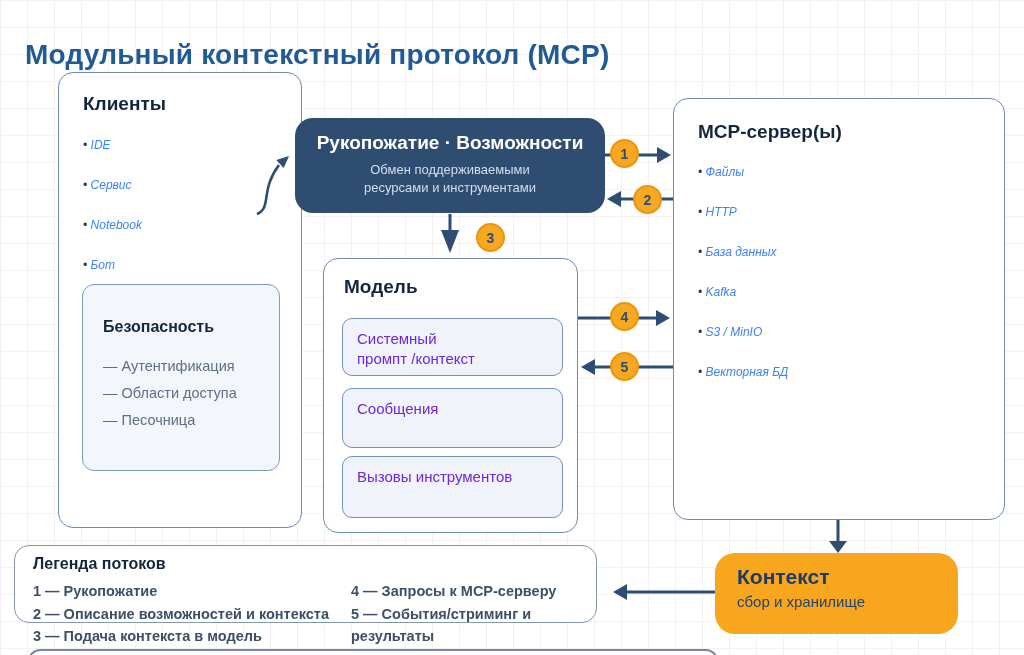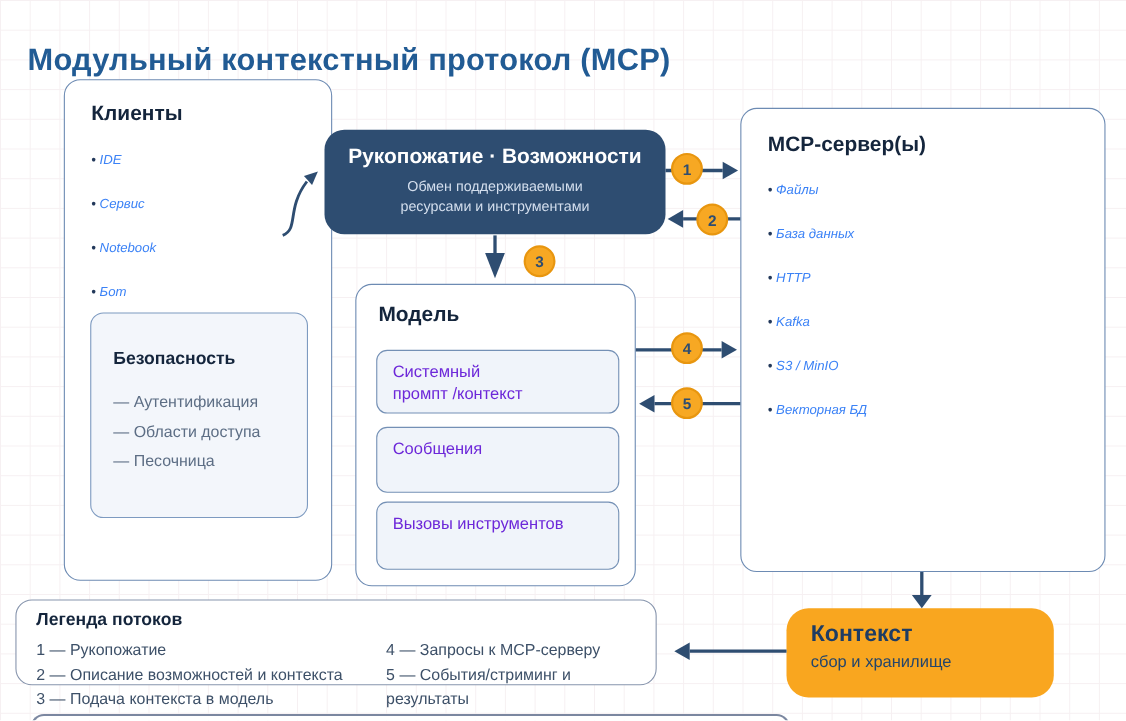--- a/index.html
+++ b/index.html
@@ -49,21 +49,21 @@
     border-radius:10px;box-sizing:border-box;padding:10px 0 0 14px;
     color:#6d28d9;font-size:15px;line-height:20px;white-space:pre-line;
   }
   #model-block-0{top:59px;height:58px;}
   #model-block-1{top:129px;height:60px;}
   #model-block-2{top:197px;height:62px;}
   
   #legend{left:14px;top:545px;width:583px;height:78px;border-color:#8795ad;padding:9px 0 0 18px;}
   #legend .legend-title{font-weight:800;color:#14253c;font-size:16px;margin-bottom:7px;}
   .legend-cols{position:relative;}
-  .legend-col{position:absolute;top:0;margin:0;padding:0;list-style:none;}
+  .legend-col{position:absolute;top:0;margin:0;padding:0;list-style:none;font-weight:bold;}
   .legend-col.c1{left:0;}
   .legend-col.c2{left:318px;}
   .legend-col li{color:#3d5068;font-size:14.5px;line-height:22.5px;}
   
   #context{
     position:absolute;left:715px;top:553px;width:243px;height:81px;background:#f9a61f;
     border-radius:20px;box-sizing:border-box;padding:12px 0 0 22px;
   }
   #context .ctx-title{color:#1e3c63;font-weight:800;font-size:21px;margin-bottom:4px;}
   #context .ctx-sub{color:#24456b;font-size:15px;}
@@ -113,22 +113,22 @@
   <div id="handshake">
     <div class="hs-title">Рукопожатие · Возможности</div>
     <div class="hs-sub">Обмен поддерживаемыми
 ресурсами и инструментами</div>
   </div>
 
   <div class="box" id="servers">
     <div class="box-header">MCP-сервер(ы)</div>
     <ul class="bullet-list">
       <li>Файлы</li>
+      <li>HTTP</li>
       <li>База данных</li>
-      <li>HTTP</li>
       <li>Kafka</li>
       <li>S3 / MinIO</li>
       <li>Векторная БД</li>
     </ul>
   </div>
 
   <div class="box" id="model">
     <div class="box-header">Модель</div>
     <div class="model-block" id="model-block-0">Системный
 промпт /контекст</div>

